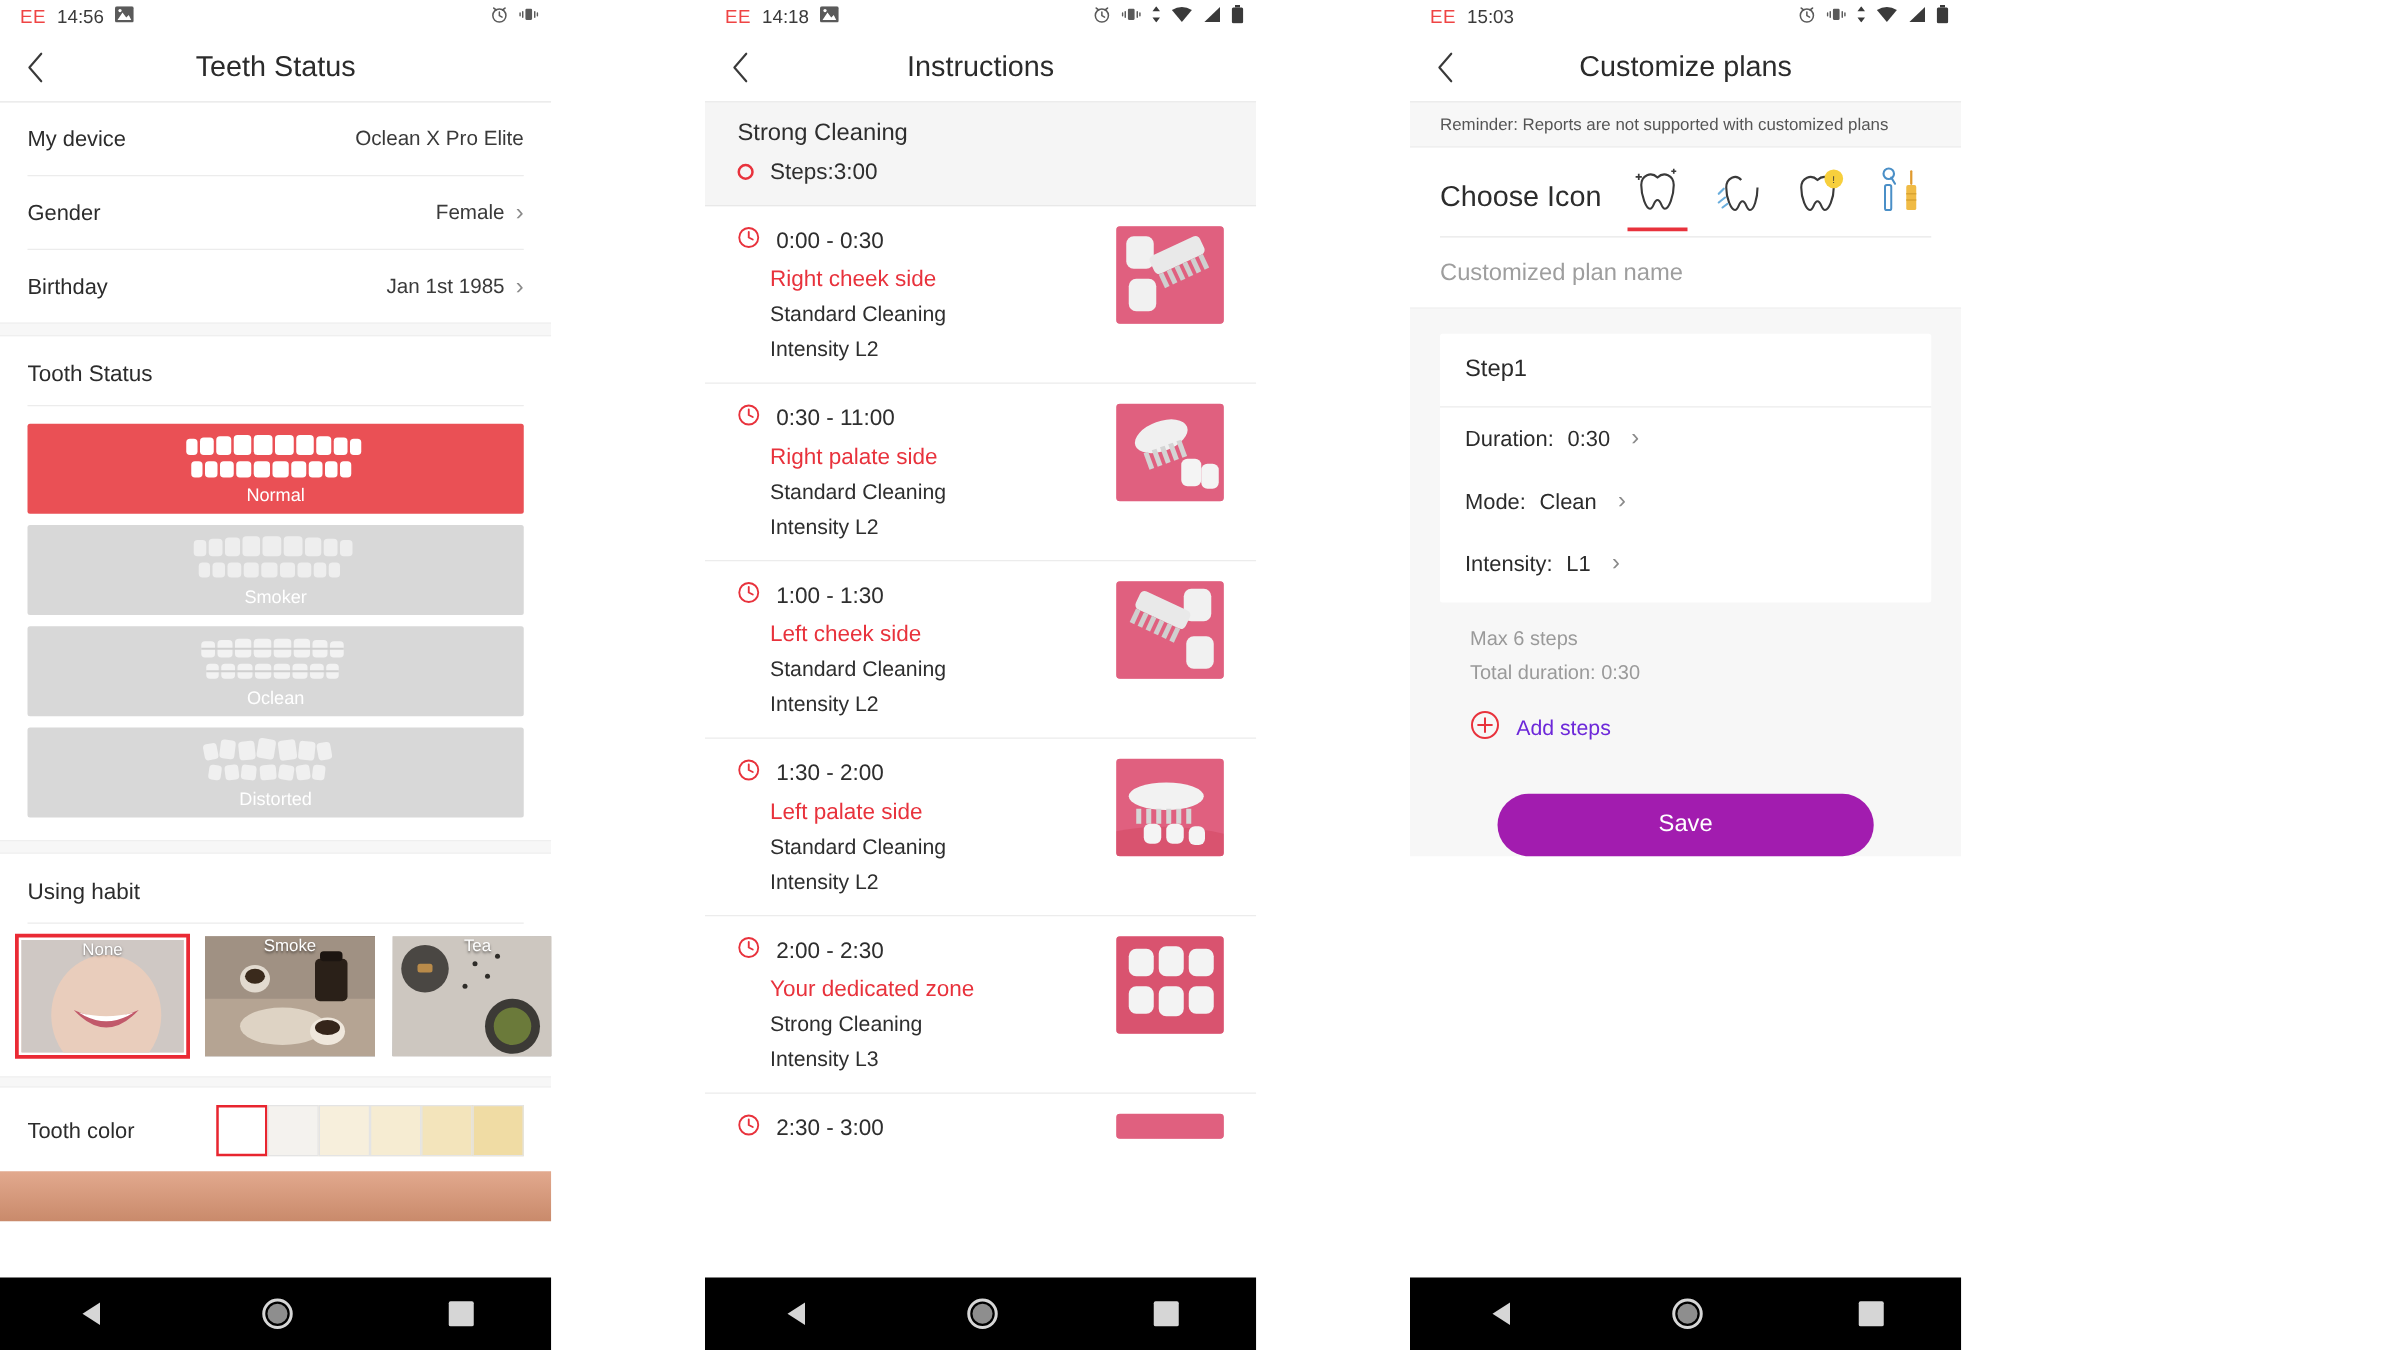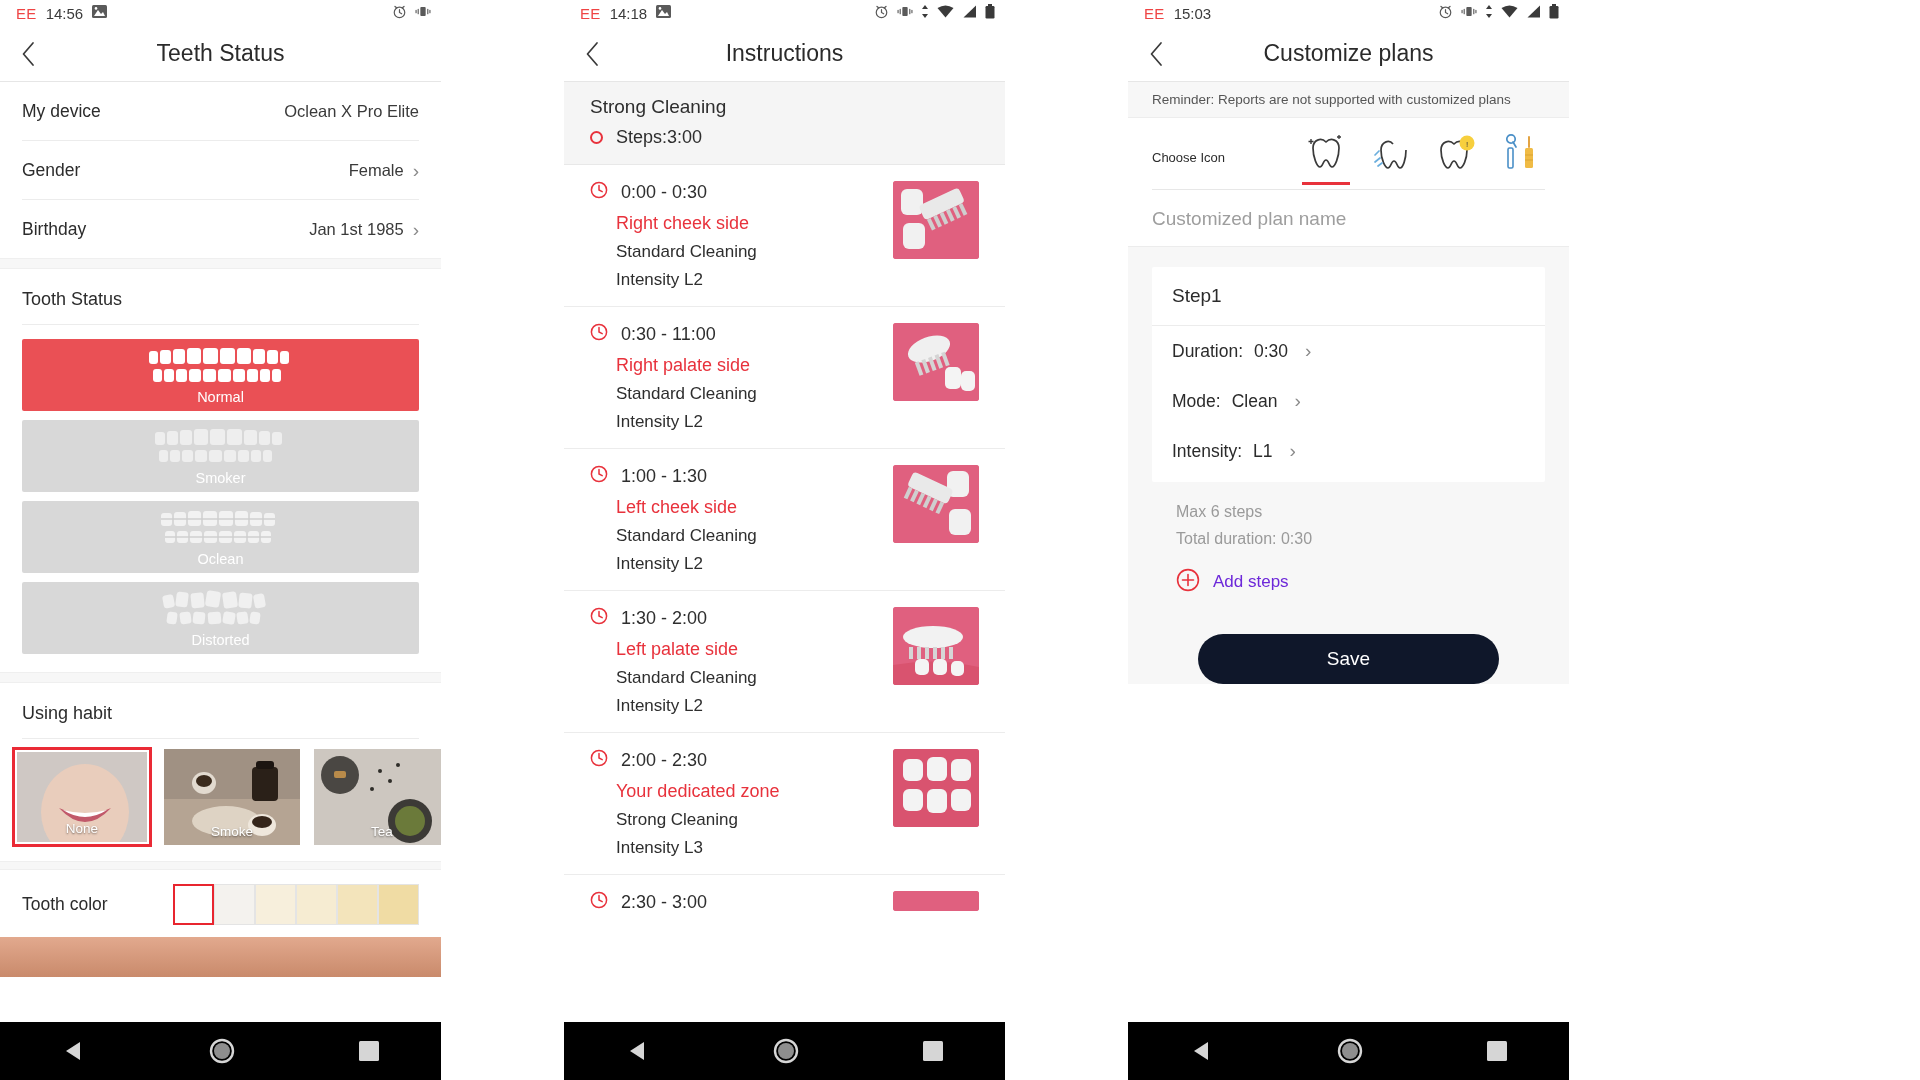--- a/index.html
+++ b/index.html
@@ -76,21 +76,21 @@
   .tooth-card .cap {
     font-size: 14.5px; color: #fff; padding-bottom: 6px; position: relative; z-index: 2;
   }
   .teeth-art { position:absolute; top:6px; left:0; right:0; height:46px; display:flex;
                align-items:center; justify-content:center; z-index:1; }
   .teeth-art svg { display:block; }
 
   .habit-row { display:flex; gap: 14px; padding: 10px 14px 16px; }
   .habit {
     width: 136px; height: 96px; position: relative; flex: 0 0 auto;
-    display:flex; align-items:flex-end; justify-content:center; cursor:pointer;
+    display:flex; justify-content:center; cursor:pointer;
     overflow:hidden;
   }
   .habit.sel { outline: 3px solid #ea2a35; outline-offset: -1px; border: 3px solid #fff; }
   .habit .cap { font-size: 13.5px; color:#fff; position:relative; z-index:3; padding-bottom:6px;
                 text-shadow: 0 1px 2px rgba(0,0,0,.5); }
   .h-none { background: linear-gradient(170deg,#cfc7c2 0%, #e3cdc1 45%, #d7bcae 100%); }
   .h-smoke { background: linear-gradient(150deg,#9b8b7c 0%, #5e4b3b 55%, #37291e 100%); }
   .h-tea { background: linear-gradient(160deg,#cdc8c2 0%, #aaa49c 50%, #6f6a62 100%); }
   .habit .art { position:absolute; inset:0; z-index:1; }
 
@@ -118,21 +118,21 @@
   .step .thumb {
     width: 86px; height: 78px; border-radius: 3px; flex:0 0 auto; margin-left: 12px;
     background: linear-gradient(150deg,#e8738d 0%, #de5878 100%);
     position: relative; overflow: hidden;
   }
 
   
   .reminder { background:#f7f7f7; padding: 10px 24px; font-size: 13.5px; color:#555;
               border-bottom: 1px solid #ededed; }
   .choose-row { display:flex; align-items:center; padding: 12px 24px 0; min-height: 62px; }
-  .choose-row .lbl { font-size: 13px; color:#2c2c2c; }
+  .choose-row .lbl { font-size: 23px; color:#2c2c2c; }
   .icons { margin-left: auto; display:flex; align-items:flex-end; gap: 17px; }
   .ic-wrap { width: 48px; display:flex; flex-direction:column; align-items:center; cursor:pointer; }
   .ic-box { height: 46px; display:flex; align-items:center; justify-content:center; }
   .ic-underline { height: 3px; width: 48px; background: transparent; margin-top: 6px; }
   .ic-wrap.sel .ic-underline { background: #e8323c; }
   .choose-rule { height:1px; background:#e7e7e7; margin: 4px 24px 0; }
   .plan-name { padding: 18px 24px 16px; font-size: 19px; color:#9e9e9e; }
   .plan-rule { height:1px; background:#ececec; margin:0; }
 
   .steps-area { background: #f7f7f7; padding: 20px 24px 0; flex:1; }
@@ -141,21 +141,21 @@
   .field { display:flex; align-items:center; padding: 14px 20px; font-size: 17.5px; color:#2b2b2b; gap: 11px; }
   .field .fl { color:#2b2b2b; }
   .field .fv { color:#2b2b2b; }
   .field .fc { color:#8a8a8a; font-size: 19px; margin-left: 6px; }
 
   .meta { padding: 16px 24px 0; font-size: 16px; color:#9a9a9a; line-height: 1.7; }
   .addrow { display:flex; align-items:center; gap: 13px; padding: 16px 24px 0; cursor:pointer; }
   .addrow .al { font-size: 17px; color:#6d28d9; }
   .save-wrap { padding: 38px 46px 0; }
   .save-btn {
-    height: 50px; border-radius: 26px; background: #0f172a; color:#fff;
+    height: 50px; border-radius: 26px; background: #a21caf; color:#fff;
     display:flex; align-items:center; justify-content:center;
     font-size: 19px; cursor:pointer;
   }
 
   
   .androidnav {
     position: absolute; left:0; right:0; bottom:0; height: 58px; background: #000;
     display:flex; align-items:center; justify-content:space-around;
   }
   .an-btn { cursor: pointer; display:flex; align-items:center; justify-content:center; }

